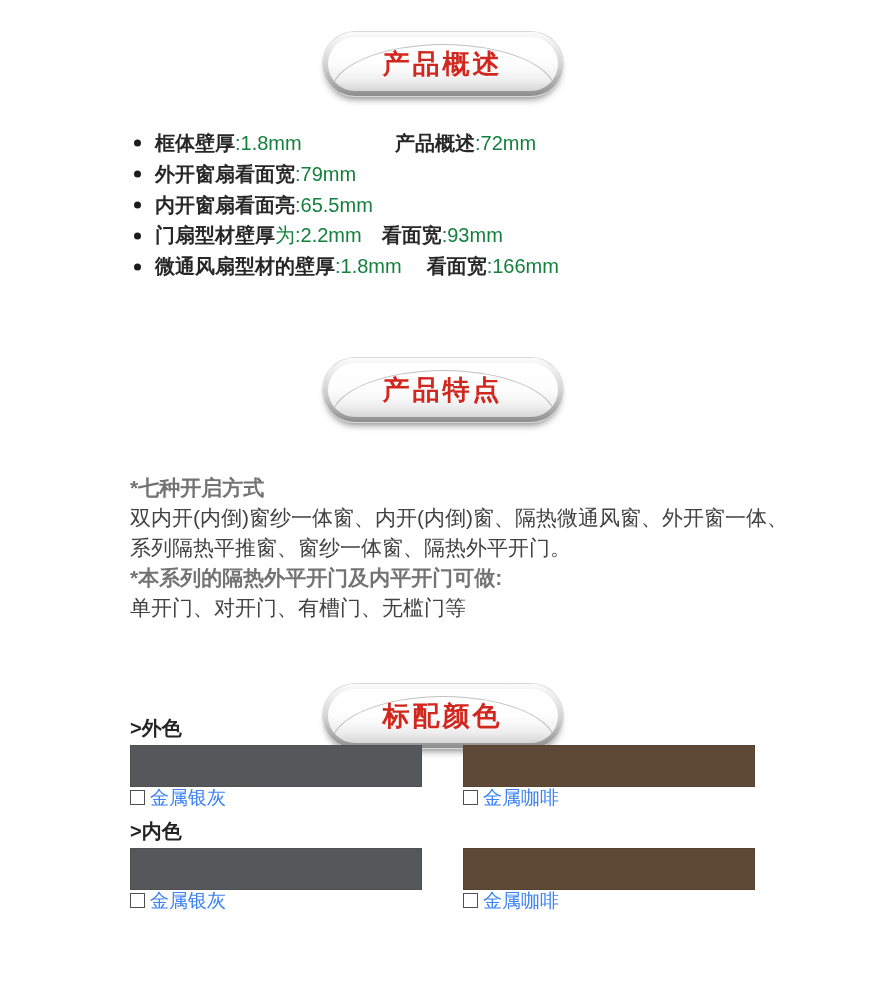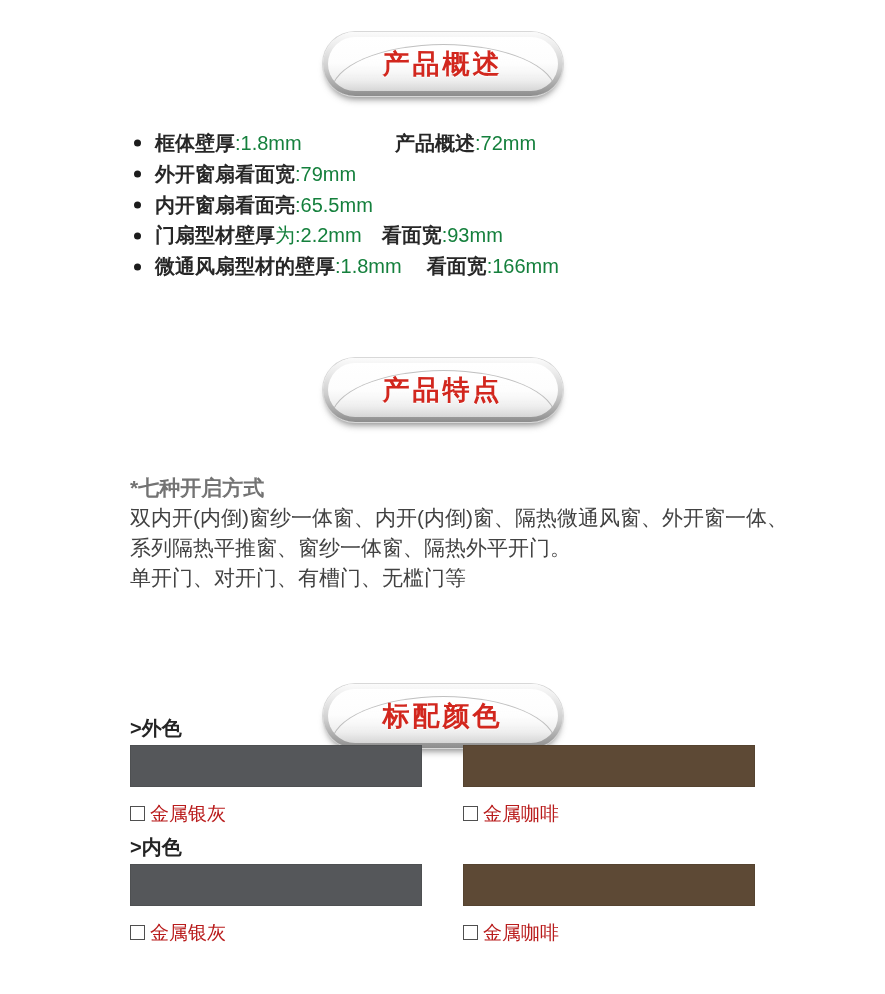--- a/index.html
+++ b/index.html
@@ -55,21 +55,21 @@
   .features { position:absolute; left:130px; top:473px; width:600px; }
   .feature-line { font-size:21px; line-height:30px; color:#424242; white-space:nowrap; }
   .feature-line.bold { font-weight:bold; color:#737373; }
 
   
   .colors { position:absolute; left:130px; top:718px; width:626px; }
   .color-group-title { font-size:20px; font-weight:bold; color:#242424; line-height:21px; margin-bottom:6px; }
   .swatch-row { display:flex; gap:41px; margin-bottom:14px; }
   .swatch-group { width:292px; }
   .swatch-bar { width:292px; height:42px; box-shadow:inset 0 0 0 1px rgba(0,0,0,.08); }
-  .swatch-label { margin-top:17px; font-size:19px; line-height:19px; color:#b91c1c; display:flex; align-items:center; }
+  .swatch-label { margin-top:1px; font-size:19px; line-height:19px; color:#3b82f6; display:flex; align-items:center; }
   .checkbox-square {
     width:15px; height:15px; border:1.5px solid #4f4f4f; background:#fff;
     display:inline-block; margin-right:5px; flex:0 0 auto;
   }
 </style>
 </head>
 <body>
 
 <div class="pill" id="pill-overview">
   <div class="pill-inner">
@@ -88,20 +88,21 @@
 <div class="pill" id="pill-features">
   <div class="pill-inner">
     <span class="pill-label">产品特点</span>
   </div>
 </div>
 
 <div class="features">
     <div class="feature-line bold">*七种开启方式</div>
     <div class="feature-line">双内开(内倒)窗纱一体窗、内开(内倒)窗、隔热微通风窗、外开窗一体、</div>
     <div class="feature-line">系列隔热平推窗、窗纱一体窗、隔热外平开门。</div>
+    <div class="feature-line bold">*本系列的隔热外平开门及内平开门可做:</div>
     <div class="feature-line">单开门、对开门、有槽门、无槛门等</div>
   </div>
 
 <div class="pill" id="pill-colors">
   <div class="pill-inner">
     <span class="pill-label">标配颜色</span>
   </div>
 </div>
 
 <div class="colors">

